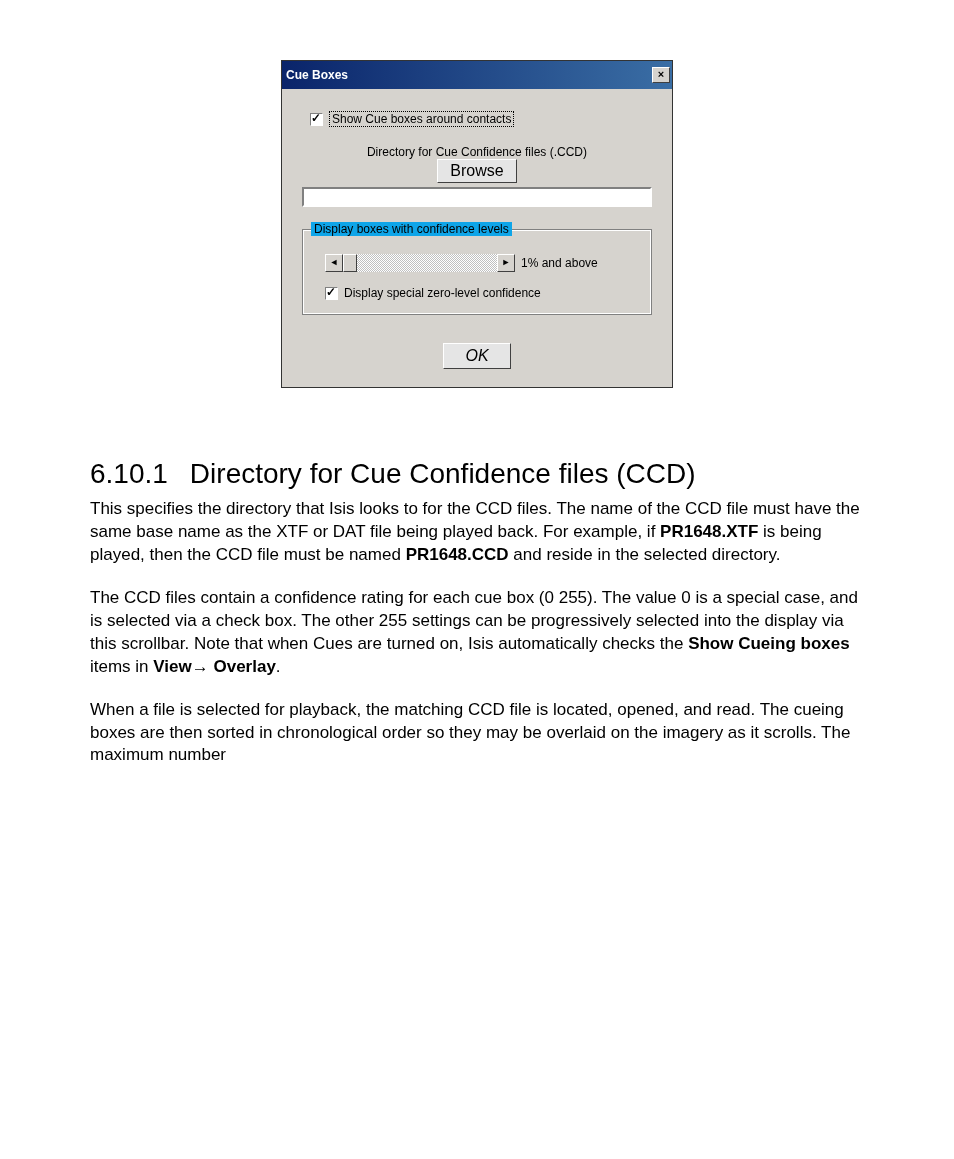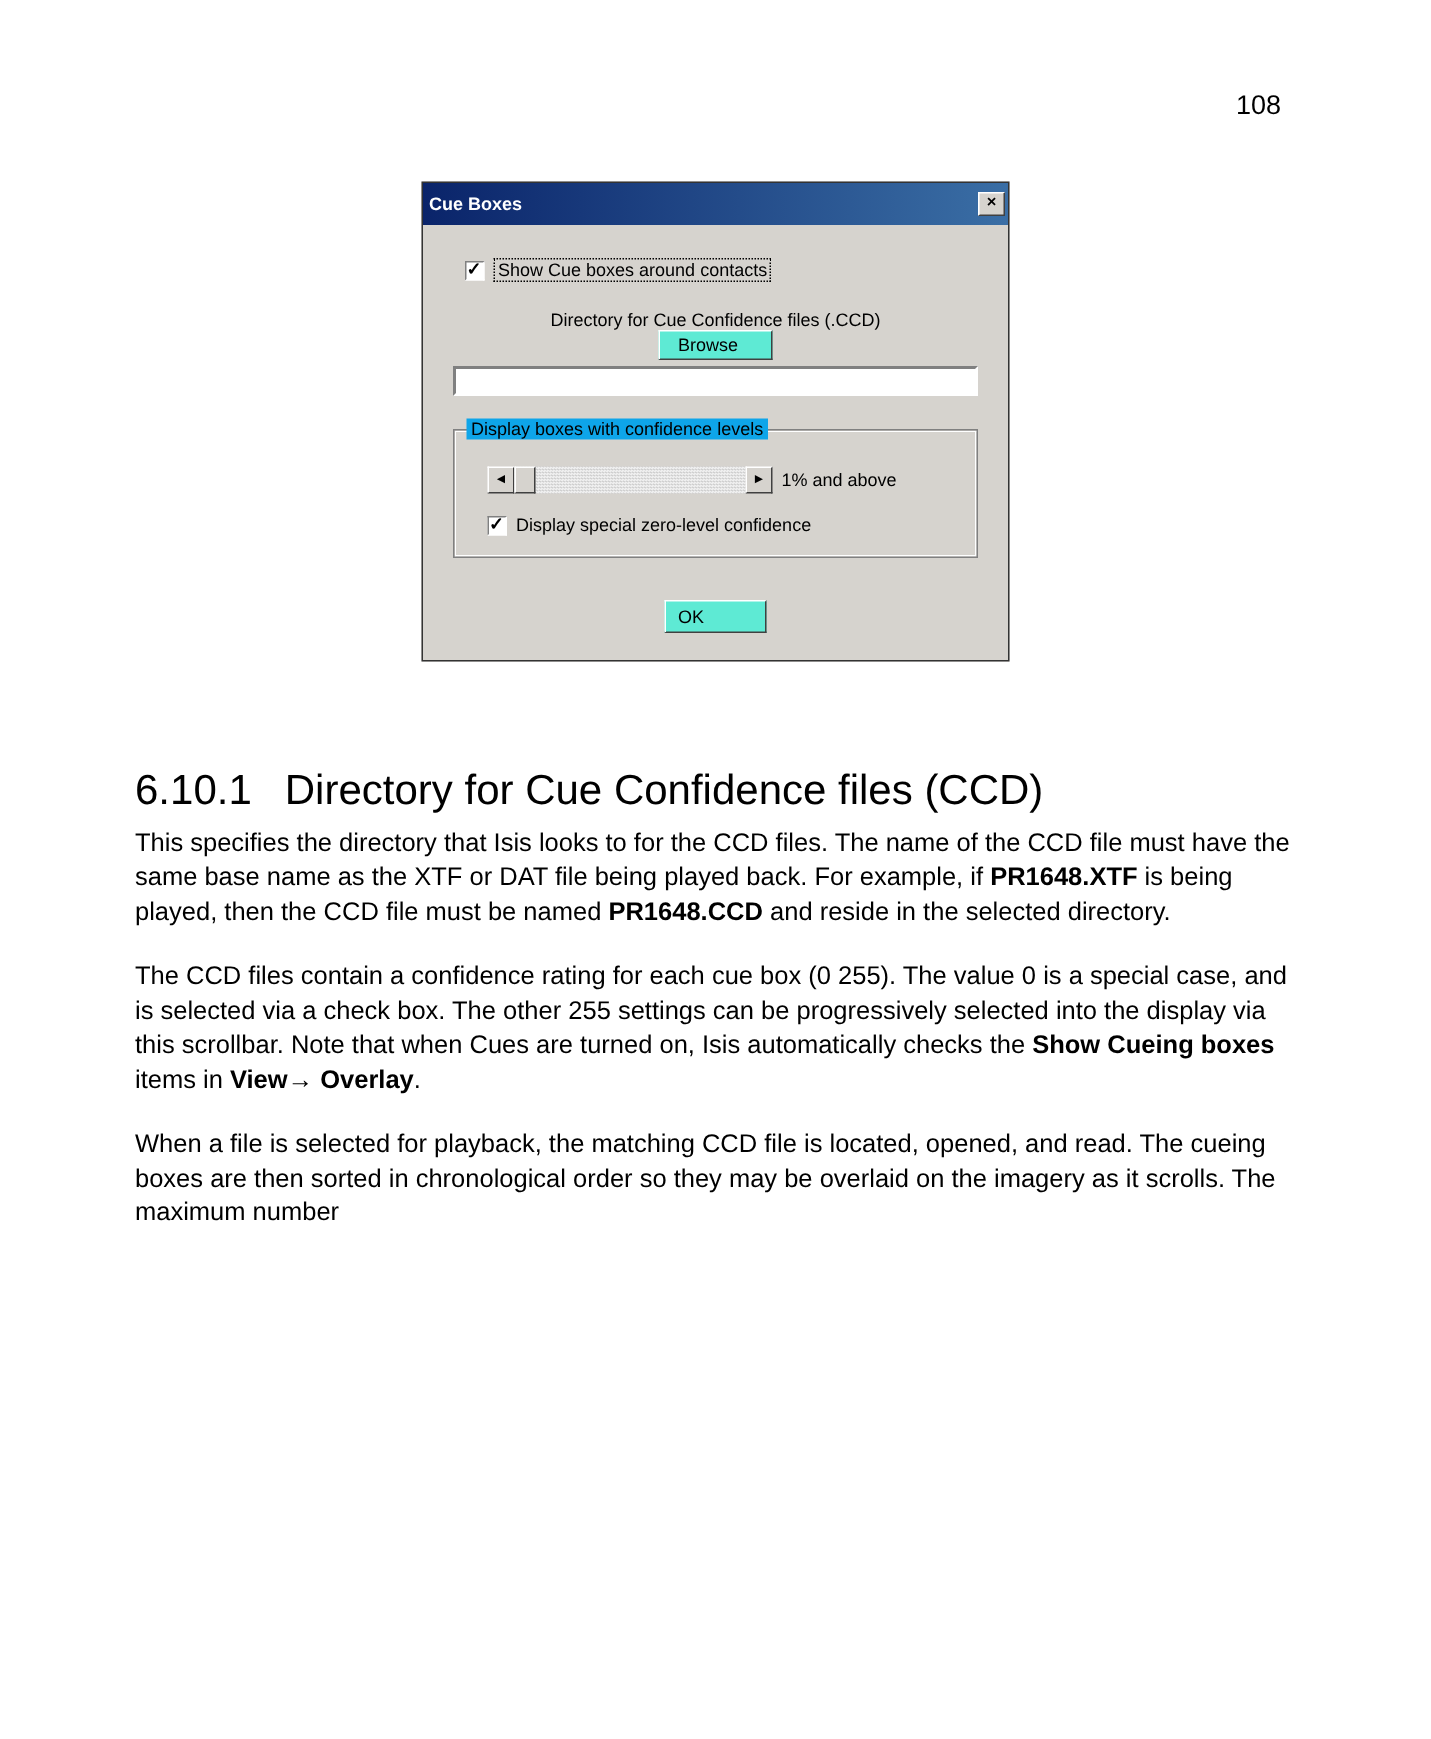--- a/index.html
+++ b/index.html
@@ -98,30 +98,30 @@
     display: flex;
     align-items: center;
     justify-content: space-between;
     margin-bottom: 4px;
     flex-direction: column;
   }
   .dir-label {
     font-size: 12px;
   }
   .btn {
-    background: #5eead4;
+    background: #e5e5e5;
     border-top: 1px solid #fff;
     border-left: 1px solid #fff;
     border-right: 1px solid #404040;
     border-bottom: 1px solid #404040;
     padding: 2px 12px;
     font-family: Tahoma, Arial, sans-serif;
-    font-size: 12px;
+    font-size: 16px;
     cursor: default;
-    text-align: left;
+    text-align: center;
     min-width: 50px;
   }
   .txt-input {
     width: 100%;
     height: 20px;
     box-sizing: border-box;
     background: #fff;
     border-top: 2px solid #808080;
     border-left: 2px solid #808080;
     border-right: 2px solid #fff;
@@ -188,20 +188,21 @@
   }
   .slider-val {
     font-size: 12px;
   }
   .ok-row {
     display: flex;
     justify-content: center;
   }
   .ok-btn {
     padding: 3px 8px;
+    font-style: italic;
   }
   h2.section {
     font-size: 28px;
     font-weight: normal;
     margin: 0 0 8px 0;
   }
   h2.section .num {
     display: inline-block;
     margin-right: 22px;
   }
@@ -209,21 +210,20 @@
     font-size: 17px;
     line-height: 1.35;
     margin: 0 0 20px 0;
   }
   .bold { font-weight: bold; }
 </style>
 </head>
 <body>
 
 <div class="page">
-  <div class="page-number">108</div>
 
   <div class="dialog-wrap">
     <div class="dialog">
       <div class="titlebar">
         <span>Cue Boxes</span>
         <div class="closebtn">×</div>
       </div>
       <div class="dialog-body">
         <div class="chk-row">
           <div class="chk checked"></div>

